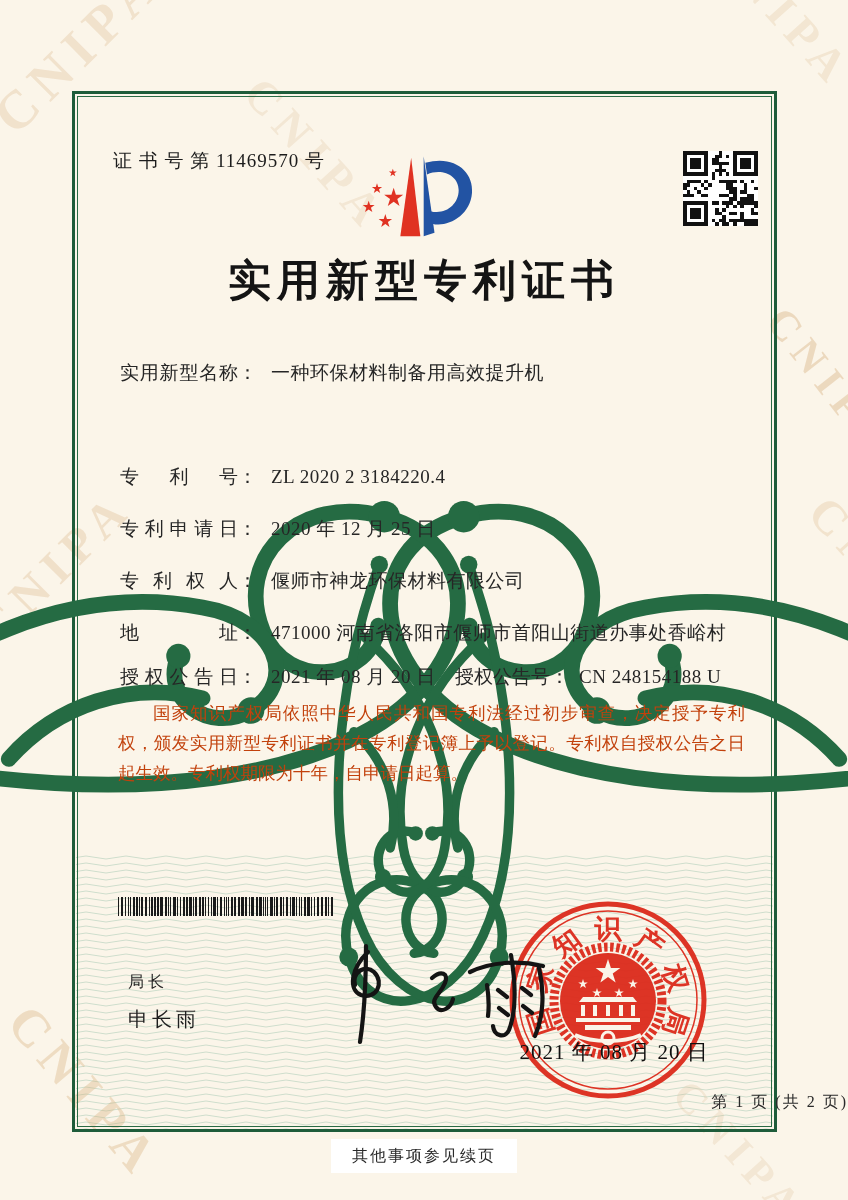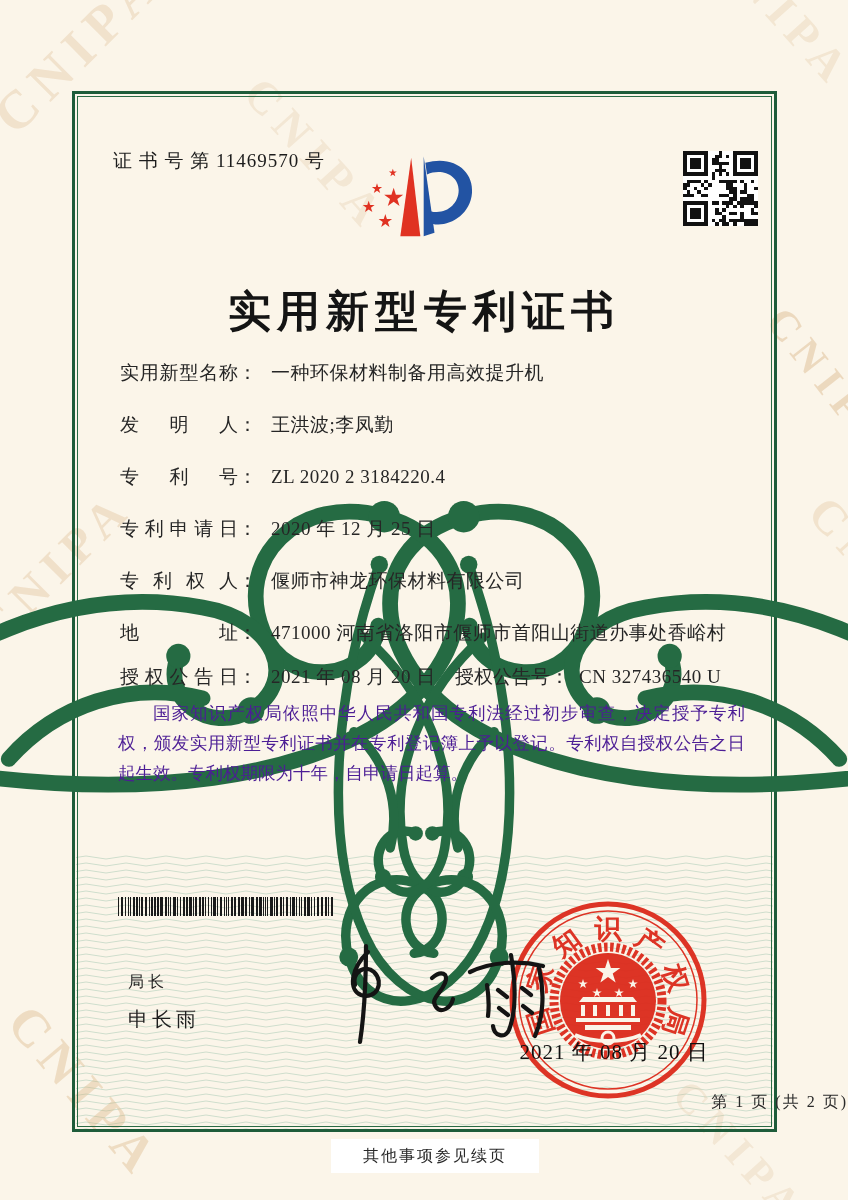--- a/index.html
+++ b/index.html
@@ -24,51 +24,51 @@
     border:3px solid #1e5c3a;z-index:2;
   }
   .frame-inner{position:absolute;inset:2px;border:1px solid #2a6b45;}
   .ornaments{position:absolute;left:0;top:0;z-index:3;pointer-events:none;}
   
   .cert-no{position:absolute;left:113px;top:148px;z-index:4;font-size:19px;letter-spacing:1px;color:#1c1c1c;}
   .logo{position:absolute;left:352px;top:142px;z-index:4;}
   .qr{position:absolute;left:683px;top:151px;width:75px;height:75px;z-index:4;}
   .title{
     position:absolute;left:0;right:0;top:252px;z-index:4;text-align:center;
-    font-size:43px;font-weight:bold;letter-spacing:6px;color:#141414;margin-top:31px;
+    font-size:43px;font-weight:bold;letter-spacing:6px;color:#141414;
   }
   
   .frow{position:absolute;left:120px;right:100px;z-index:4;font-size:19px;color:#262626;white-space:nowrap;}
   .flabel{display:inline-block;width:118px;text-align:justify;text-align-last:justify;vertical-align:top;}
   .colon{display:inline-block;margin-right:14px;}
   .fvalue{letter-spacing:0.5px;margin-top:16px;}
   .grant2{position:absolute;left:335px;top:0;white-space:nowrap;}
   .grant2 .colon{margin-right:10px;}
   
   .paras{position:absolute;left:118px;top:698px;width:627px;z-index:4;
-    font-size:17.5px;line-height:30px;color:#4c1d95;text-align:justify;}
+    font-size:17.5px;line-height:30px;color:#c2410c;text-align:justify;}
   .paras p{margin:0 0 4px 0;text-indent:2em;}
   
   .barcode{position:absolute;left:118px;top:897px;z-index:4;}
   
   .officer-title{position:absolute;left:128px;top:972px;z-index:4;
     font-family:"Liberation Sans","DejaVu Sans",sans-serif;font-size:16px;letter-spacing:4px;color:#1f1f1f;}
   .officer-name{position:absolute;left:128px;top:1006px;z-index:4;
     font-family:"Liberation Sans","DejaVu Sans",sans-serif;font-size:20px;letter-spacing:4px;color:#1f1f1f;}
   .signature{position:absolute;left:315px;top:938px;z-index:5;}
   
   .seal{position:absolute;left:506px;top:898px;width:204px;height:204px;z-index:4;opacity:0.95;}
   .seal-ch{font-size:27px;font-weight:bold;fill:#dc2a1b;text-anchor:middle;dominant-baseline:central;
     font-family:"Liberation Serif",serif;}
   .seal-date{position:absolute;left:516px;top:1038px;width:196px;z-index:6;text-align:center;
     font-size:21px;color:#101010;letter-spacing:1px;white-space:nowrap;}
   
   .page-info{position:absolute;left:0;right:0;top:1092px;z-index:4;text-align:right;
     font-size:16px;letter-spacing:2px;color:#2a2a2a;}
-  .note-box{position:absolute;left:331px;top:1139px;width:208px;height:34px;z-index:4;
+  .note-box{position:absolute;left:331px;top:1139px;width:186px;height:34px;z-index:4;
     background:#ffffff;text-align:center;line-height:34px;font-size:16px;letter-spacing:2px;color:#2a2a2a;}
 </style>
 </head>
 <body>
 
 <div class="page">
 
   <svg class="waves" width="697" height="277">
     <defs>
       <pattern id="wv" width="40" height="7" patternUnits="userSpaceOnUse">
@@ -143,39 +143,36 @@
     <g fill="#111111">
         <path d="M2 2h3v3H2z M16 2h3v3h-3z M2 16h3v3H2z"></path>
       </g>
   </svg>
 
   <div class="title">实用新型专利证书</div>
 
   <div class="frow" style="top:360px">
     <span class="flabel">实用新型名称</span><span class="colon">：</span><span class="fvalue">一种环保材料制备用高效提升机</span>
   </div>
-  <div class="frow" style="top:412px">
-    <span class="flabel">发明人</span><span class="colon">：</span><span class="fvalue">王洪波;李凤勤</span>
-  </div>
   <div class="frow" style="top:464px">
     <span class="flabel">专利号</span><span class="colon">：</span><span class="fvalue">ZL 2020 2 3184220.4</span>
   </div>
   <div class="frow" style="top:516px">
     <span class="flabel">专利申请日</span><span class="colon">：</span><span class="fvalue">2020 年 12 月 25 日</span>
   </div>
   <div class="frow" style="top:568px">
     <span class="flabel">专利权人</span><span class="colon">：</span><span class="fvalue">偃师市神龙环保材料有限公司</span>
   </div>
   <div class="frow" style="top:620px">
     <span class="flabel">地址</span><span class="colon">：</span><span class="fvalue">471000 河南省洛阳市偃师市首阳山街道办事处香峪村</span>
   </div>
   <div class="frow" style="top:664px">
     <span class="flabel">授权公告日</span><span class="colon">：</span><span class="fvalue">2021 年 08 月 20 日</span>
     <span class="grant2">
-      <span>授权公告号</span><span class="colon">：</span><span class="fvalue">CN 327436540 U</span>
+      <span>授权公告号</span><span class="colon">：</span><span class="fvalue">CN 248154188 U</span>
     </span>
   </div>
 
   <div class="paras">
     <p>国家知识产权局依照中华人民共和国专利法经过初步审查，决定授予专利权，颁发实用新型专利证书并在专利登记簿上予以登记。专利权自授权公告之日起生效。专利权期限为十年，自申请日起算。</p>
   </div>
 
   <svg class="barcode" width="218" height="19">
     <path id="barcode-bars" fill="#1a1a1a" d="M0 0h1v19h-1zM3 0h2v19h-2zM7 0h1v19h-1zM10 0h1v19h-1zM12 0h1v19h-1zM15 0h2v19h-2zM18 0h2v19h-2zM21 0h1v19h-1zM23 0h2v19h-2zM27 0h2v19h-2zM31 0h1v19h-1zM33 0h2v19h-2zM36 0h2v19h-2zM39 0h2v19h-2zM42 0h3v19h-3zM47 0h2v19h-2zM50 0h1v19h-1zM52 0h1v19h-1zM55 0h3v19h-3zM59 0h1v19h-1zM62 0h1v19h-1zM65 0h2v19h-2zM68 0h2v19h-2zM71 0h3v19h-3zM75 0h1v19h-1zM77 0h2v19h-2zM81 0h2v19h-2zM84 0h2v19h-2zM87 0h1v19h-1zM90 0h1v19h-1zM93 0h1v19h-1zM95 0h3v19h-3zM99 0h1v19h-1zM102 0h2v19h-2zM106 0h1v19h-1zM108 0h1v19h-1zM110 0h1v19h-1zM113 0h2v19h-2zM116 0h2v19h-2zM120 0h2v19h-2zM123 0h3v19h-3zM127 0h2v19h-2zM131 0h1v19h-1zM133 0h3v19h-3zM138 0h2v19h-2zM141 0h3v19h-3zM145 0h1v19h-1zM147 0h1v19h-1zM149 0h1v19h-1zM152 0h3v19h-3zM156 0h1v19h-1zM158 0h2v19h-2zM162 0h2v19h-2zM165 0h1v19h-1zM168 0h2v19h-2zM172 0h1v19h-1zM174 0h3v19h-3zM178 0h1v19h-1zM181 0h1v19h-1zM183 0h1v19h-1zM186 0h2v19h-2zM189 0h3v19h-3zM193 0h1v19h-1zM196 0h1v19h-1zM199 0h2v19h-2zM203 0h2v19h-2zM207 0h2v19h-2zM210 0h1v19h-1zM213 0h2v19h-2z"></path>
   </svg>

